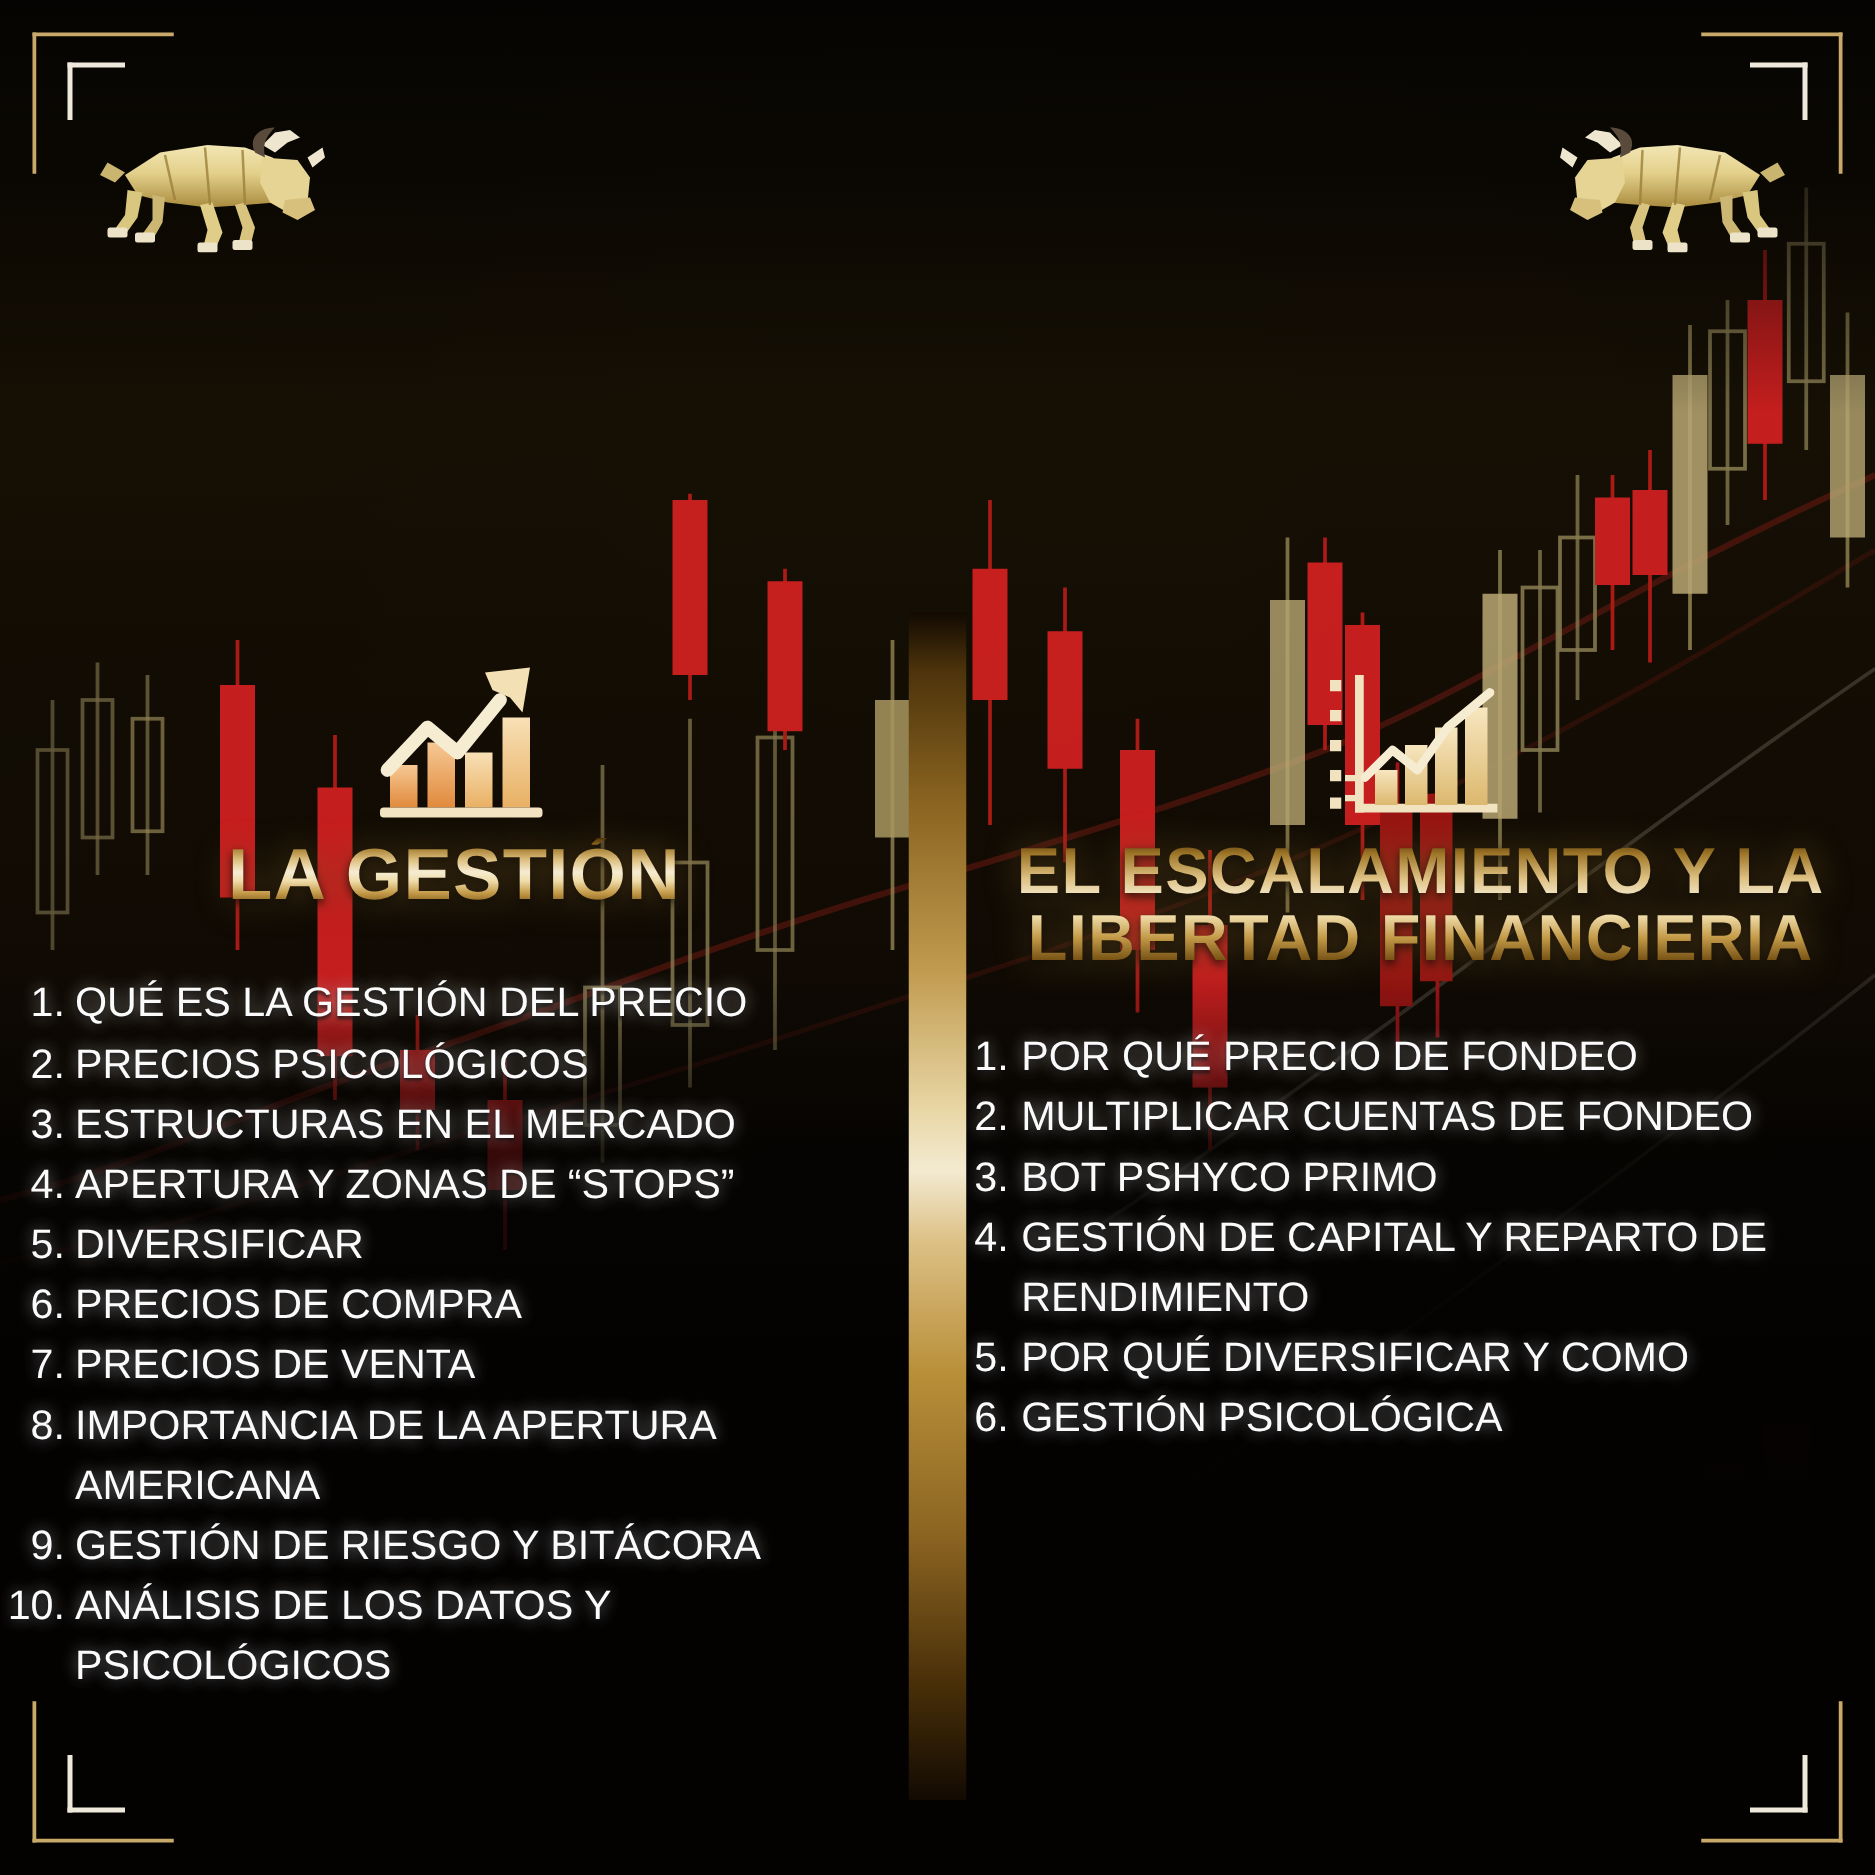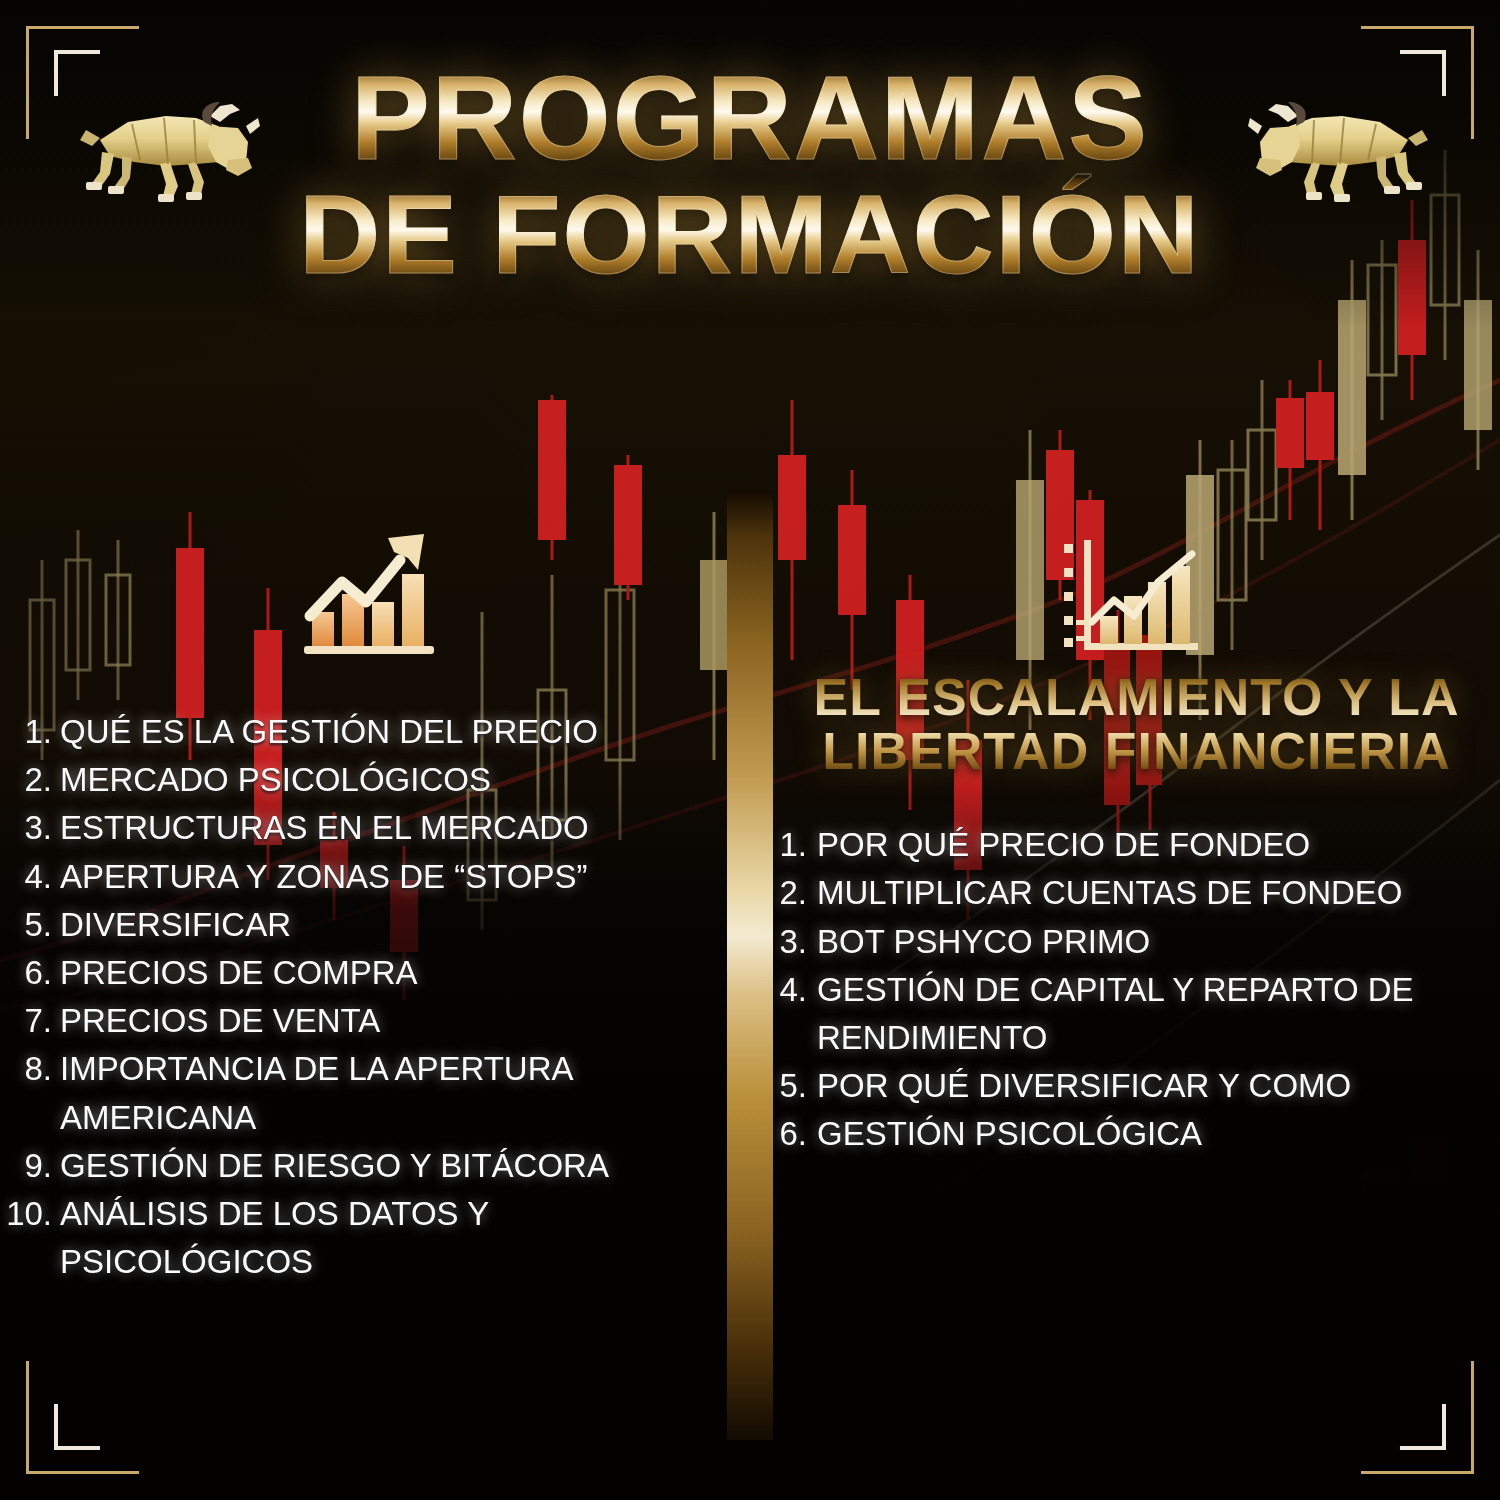--- a/index.html
+++ b/index.html
@@ -372,24 +372,20 @@
       <path d="M62,76 L60,96 L52,110 L42,108 L52,94 L52,74 Z" fill="#cbb773"></path>
       <rect x="16" y="100" width="16" height="8" rx="2" fill="#ece3c9"></rect>
       <rect x="38" y="104" width="16" height="8" rx="2" fill="#ece3c9"></rect>
       <rect x="88" y="112" width="16" height="8" rx="2" fill="#ece3c9"></rect>
       <rect x="116" y="110" width="16" height="8" rx="2" fill="#ece3c9"></rect>
       <path d="M30,56 L16,48 L10,58 L22,64 Z" fill="#c9b470"></path>
       <path d="M62,42 L70,78 M94,36 L98,82 M124,38 L126,82" stroke="#9b7f3a" stroke-width="2" fill="none" opacity=".8"></path>
     </svg>
   </div>
 
-  <div id="title">
-    <span class="title-line l1">PROGRAMAS</span>
-    <span class="title-line l2">DE FORMACIÓN</span>
-  </div>
 
   <div id="divider"></div>
 
   <section class="col col-left">
     <div class="icon-wrap">
       <svg class="icon-left" width="150" height="140" viewBox="0 0 150 140" xmlns="http://www.w3.org/2000/svg" aria-hidden="true">
         <defs>
           <linearGradient id="barA" x1="0" y1="0" x2="0" y2="1">
             <stop offset="0%" stop-color="#f6c894"></stop>
               <stop offset="100%" stop-color="#e08a3c"></stop>
@@ -402,29 +398,30 @@
         <rect x="16" y="92" width="22" height="34" fill="url(#barA)"></rect>
         <rect x="46" y="74" width="22" height="52" fill="url(#barA)"></rect>
         <rect x="76" y="82" width="22" height="44" fill="url(#barB)"></rect>
         <rect x="106" y="54" width="22" height="72" fill="url(#barB)"></rect>
         <rect x="8" y="126" width="130" height="8" rx="3" fill="#f3e3c2"></rect>
         <path d="M14,96 L46,62 L70,82 L104,40" stroke="#f6ecd2" stroke-width="11" fill="none" stroke-linecap="round" stroke-linejoin="round"></path>
         <path d="M92,18 L128,14 L122,50 L112,38 L98,32 Z" fill="#f3e0b4"></path>
       </svg>
     </div>
     <h2 class="col-head">
+      <span class="ln">LA GESTIÓN</span>
     </h2>
     <ol class="plist list-left">
       <li>
           <span class="num">1.</span>
           <span class="txt">QUÉ ES LA GESTIÓN DEL PRECIO</span>
         </li>
       <li>
           <span class="num">2.</span>
-          <span class="txt">MERCADO PSICOLÓGICOS</span>
+          <span class="txt">PRECIOS PSICOLÓGICOS</span>
         </li>
       <li>
           <span class="num">3.</span>
           <span class="txt">ESTRUCTURAS EN EL MERCADO</span>
         </li>
       <li>
           <span class="num">4.</span>
           <span class="txt">APERTURA Y ZONAS DE “STOPS”</span>
         </li>
       <li>

